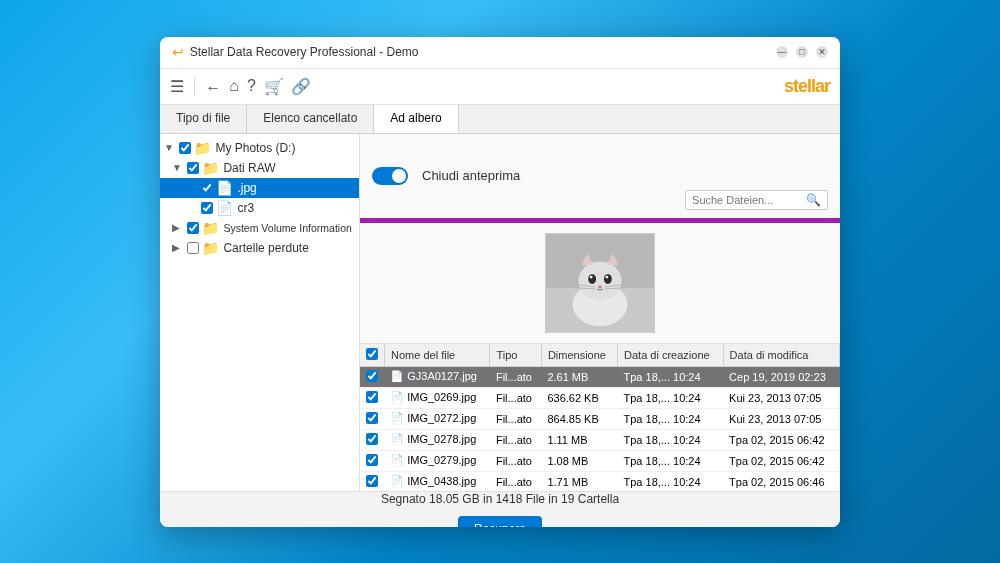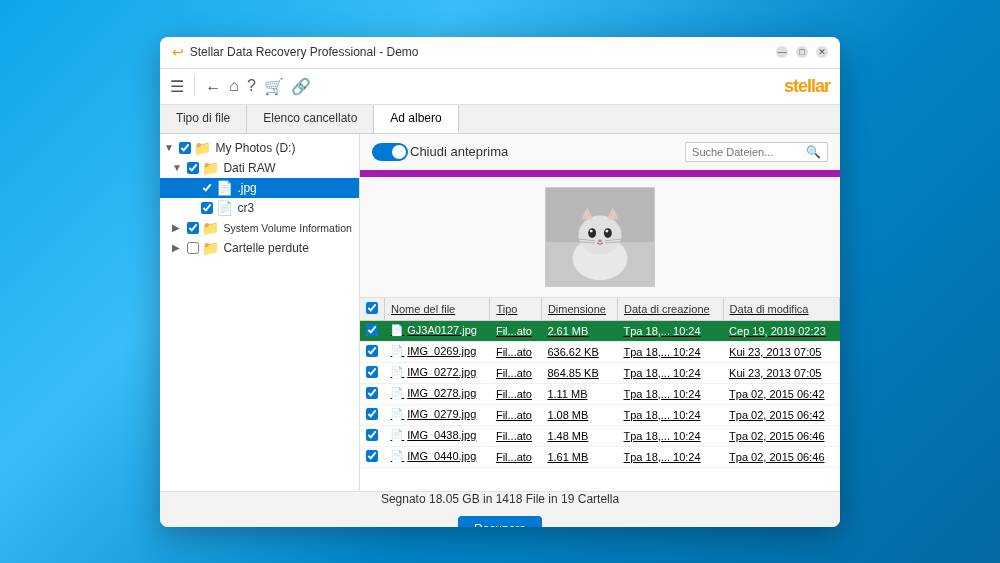--- a/index.html
+++ b/index.html
@@ -105,22 +105,22 @@
       display: flex;
       flex-direction: column;
       background: #f9f9f9;
       overflow: hidden;
     }
     
     .preview-header {
       display: flex; align-items: center;
       padding: 8px 12px;
       background: #f9f9f9;
-      gap: 2px;
-      border-bottom: 7px solid #a21caf;
+      gap: 14px;
+      border-bottom: 5px solid #a21caf;
     }
     .toggle-switch {
       width: 36px; height: 18px;
       background: #0078d4;
       border-radius: 9px;
       position: relative;
       cursor: pointer;
     }
     .toggle-switch::after {
       content: '';
@@ -132,20 +132,21 @@
     }
     .preview-label { font-size: 13px; color: #333; font-weight: 400; }
     .search-box {
       margin-left: auto;
       display: flex; align-items: center;
       border: 1px solid #ccc;
       background: #fff;
       padding: 2px 6px;
       border-radius: 2px;
       gap: 4px;
+      margin-top: 48px;
     }
     .search-box input {
       border: none; outline: none;
       font-size: 11px; width: 110px;
       color: #333;
     }
     .search-box .search-icon { color: #666; font-size: 12px; }
     
     .preview-area {
       display: flex; align-items: center; justify-content: center;
@@ -164,42 +165,41 @@
     .file-list {
       flex: 1;
       overflow-y: auto;
       background: #ffffff;
       border-top: 1px solid #e0e0e0;
     }
     .file-table {
       width: 100%;
       border-collapse: collapse;
       font-size: 11px;
-      text-decoration: underline;
     }
     .file-table thead tr {
       background: #f0f0f0;
       border-bottom: 1px solid #d0d0d0;
     }
     .file-table thead th {
       padding: 4px 6px;
       text-align: left;
       font-weight: 500;
       color: #333;
       border-right: 1px solid #d0d0d0;
       white-space: nowrap;
     }
     .file-table thead th:first-child {
       width: 24px;
     }
     .file-table tbody tr {
       border-bottom: 1px solid #f0f0f0;
     }
     .file-table tbody tr.selected {
-      background: #15803d;
+      background: #737373;
       color: #ffffff;
     }
     .file-table tbody td {
       padding: 3px 6px;
       white-space: nowrap;
       overflow: hidden;
       text-overflow: ellipsis;
       max-width: 120px;
     }
     .file-table tbody tr.selected td { color: #fff; }
@@ -432,21 +432,21 @@
       <td>Tpa 02, 2015 06:42</td>
     </tr>
               <tr>
       <td>
         <input type="checkbox" class="cb" checked="" style="">
       </td>
       <td>
         <span class="file-icon">📄</span>IMG_0438.jpg
       </td>
       <td>Fil...ato</td>
-      <td>1.48 MB</td>
+      <td>1.71 MB</td>
       <td>Tpa 18,... 10:24</td>
       <td>Tpa 02, 2015 06:46</td>
     </tr>
               <tr>
       <td>
         <input type="checkbox" class="cb" checked="" style="">
       </td>
       <td>
         <span class="file-icon">📄</span>IMG_0440.jpg
       </td>

